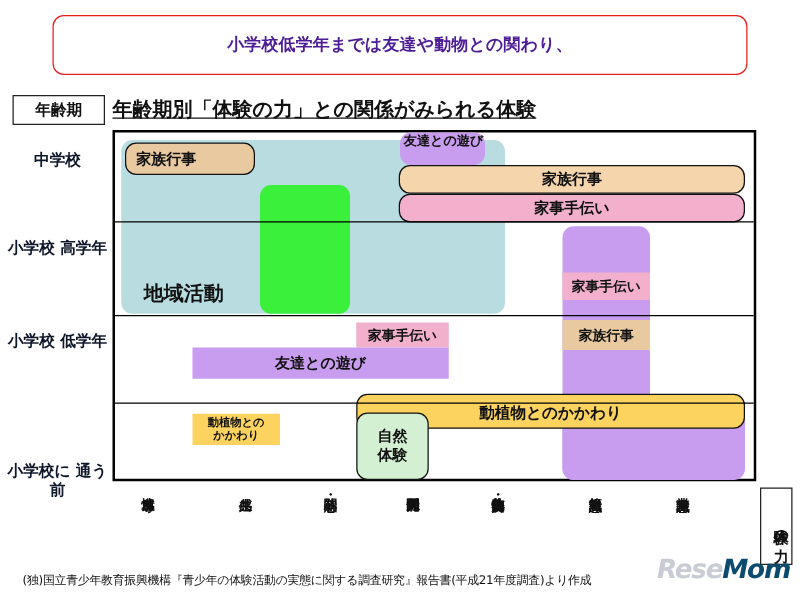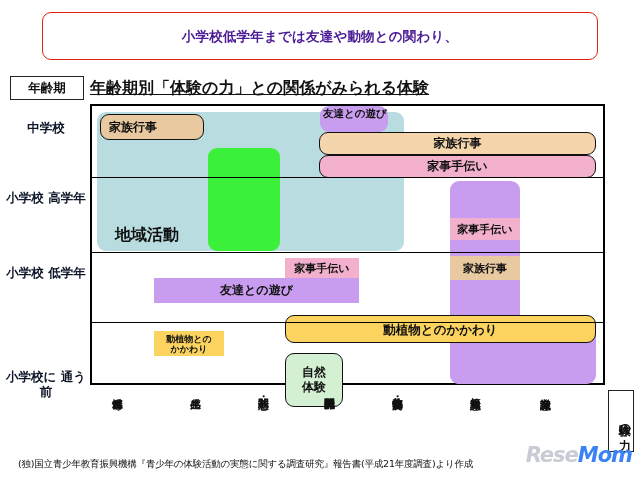--- a/index.html
+++ b/index.html
@@ -70,21 +70,21 @@
   #footnote{
     position:absolute;left:18px;top:458px;width:600px;
     font-size:9.5px;color:#111;font-weight:normal;letter-spacing:-.2px;
   }
   
   #watermark{
     position:absolute;right:8px;top:443px;
     font-size:21px;font-weight:bold;font-style:italic;
     color:#c9ccd4;letter-spacing:-1px;
   }
-  #watermark .dark{color:#3b82f6;font-style:italic;}
+  #watermark .dark{color:#0c4a6e;font-style:italic;}
 </style>
 </head>
 <body>
 
 <div id="headline-box">
   <div class="hl">小学校低学年までは友達や動物との関わり、</div>
 </div>
 
 <div id="agegroup-tag">年齢期</div>
 <div id="chart-title">年齢期別「体験の力」との関係がみられる体験</div>
@@ -126,21 +126,21 @@
 
   <div class="blk" style="left:62px;top:172px;width:205px;height:25px;background:#c89cee;font-size:12px;">友達との遊び</div>
 
   <div class="blk" style="left:62px;top:197px;width:70px;height:25px;background:#fbd35e;
               font-size:9px;line-height:10px;margin-top:28px;">動植物との
 かかわり</div>
 
   <div class="blk r ol" style="left:193px;top:194px;width:311px;height:28px;background:#fbd35e;font-size:12.5px;margin-top:15px;">動植物とのかかわり</div>
 
   <div class="blk r ol" style="left:193px;top:224px;width:58px;height:54px;background:#d4f0d2;
-              font-size:12px;line-height:15px;margin-top:23px;">自然
+              font-size:12px;line-height:15px;">自然
 体験</div>
 
   <div class="rowline" style="top:71px;"></div>
   <div class="rowline" style="top:146px;"></div>
   <div class="rowline" style="top:216px;"></div>
 </div>
 
 <div class="xlab" style="left:112px;">自尊感情</div>
 <div class="xlab" style="left:190px;">共生感</div>
 <div class="xlab" style="left:258px;">意欲・関心</div>

